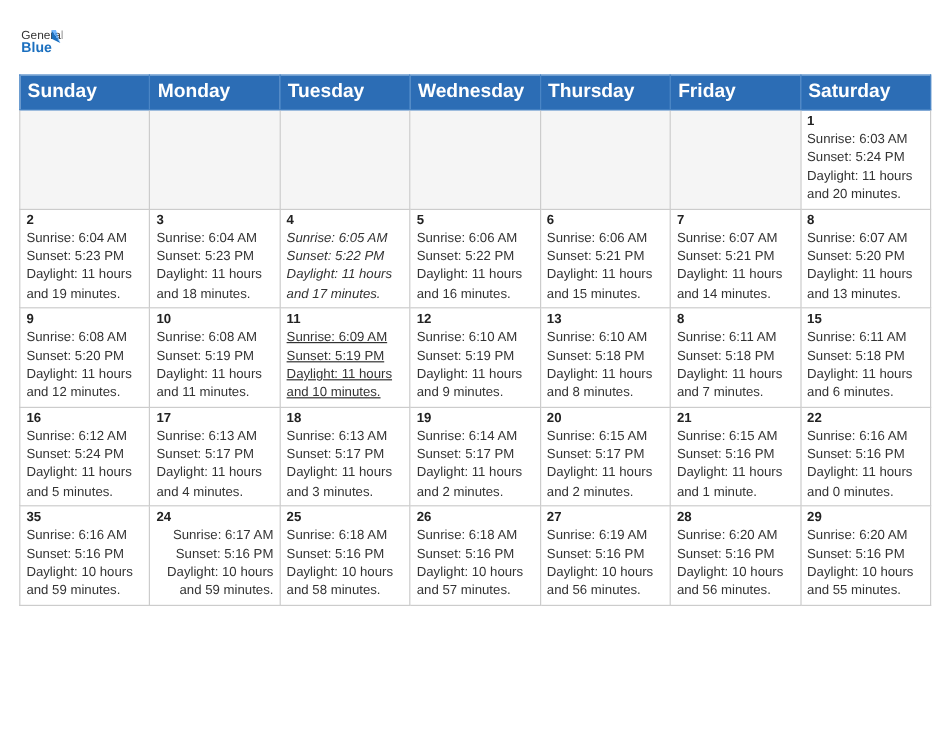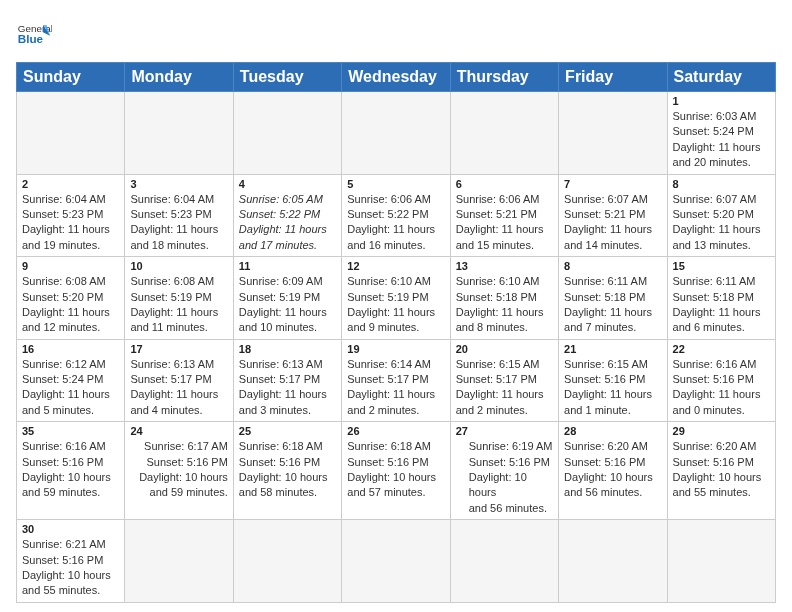--- a/index.html
+++ b/index.html
@@ -188,21 +188,21 @@
         </td>
         <td>
           <span class="day-number">10</span>
           <div class="day-info" style="white-space: pre-line;">Sunrise: 6:08 AM
 Sunset: 5:19 PM
 Daylight: 11 hours
 and 11 minutes.</div>
         </td>
         <td>
           <span class="day-number">11</span>
-          <div class="day-info" style="white-space: pre-line;">Sunrise: 6:09 AM
+          <div class="day-info" style="white-space: pre-line; text-decoration: underline;">Sunrise: 6:09 AM
 Sunset: 5:19 PM
 Daylight: 11 hours
 and 10 minutes.</div>
         </td>
         <td>
           <span class="day-number">12</span>
           <div class="day-info" style="white-space: pre-line;">Sunrise: 6:10 AM
 Sunset: 5:19 PM
 Daylight: 11 hours
 and 9 minutes.</div>
@@ -304,49 +304,34 @@
         </td>
         <td>
           <span class="day-number">26</span>
           <div class="day-info" style="white-space: pre-line;">Sunrise: 6:18 AM
 Sunset: 5:16 PM
 Daylight: 10 hours
 and 57 minutes.</div>
         </td>
         <td>
           <span class="day-number">27</span>
-          <div class="day-info" style="white-space: pre-line; margin-left: 13px;">Sunrise: 6:19 AM
+          <div class="day-info" style="white-space: pre-line;">Sunrise: 6:19 AM
 Sunset: 5:16 PM
 Daylight: 10 hours
 and 56 minutes.</div>
         </td>
         <td>
           <span class="day-number">28</span>
           <div class="day-info" style="white-space: pre-line;">Sunrise: 6:20 AM
 Sunset: 5:16 PM
 Daylight: 10 hours
 and 56 minutes.</div>
         </td>
         <td>
           <span class="day-number">29</span>
           <div class="day-info" style="white-space: pre-line;">Sunrise: 6:20 AM
 Sunset: 5:16 PM
 Daylight: 10 hours
 and 55 minutes.</div>
         </td>
-      </tr>
-      <tr class="last-row">
-        <td>
-          <span class="day-number">30</span>
-          <div class="day-info" style="white-space: pre-line;">Sunrise: 6:21 AM
-Sunset: 5:16 PM
-Daylight: 10 hours
-and 55 minutes.</div>
-        </td>
-        <td class="empty"></td>
-        <td class="empty"></td>
-        <td class="empty"></td>
-        <td class="empty"></td>
-        <td class="empty"></td>
-        <td class="empty"></td>
       </tr>
     </tbody>
 </table>
 
 </body></html>

